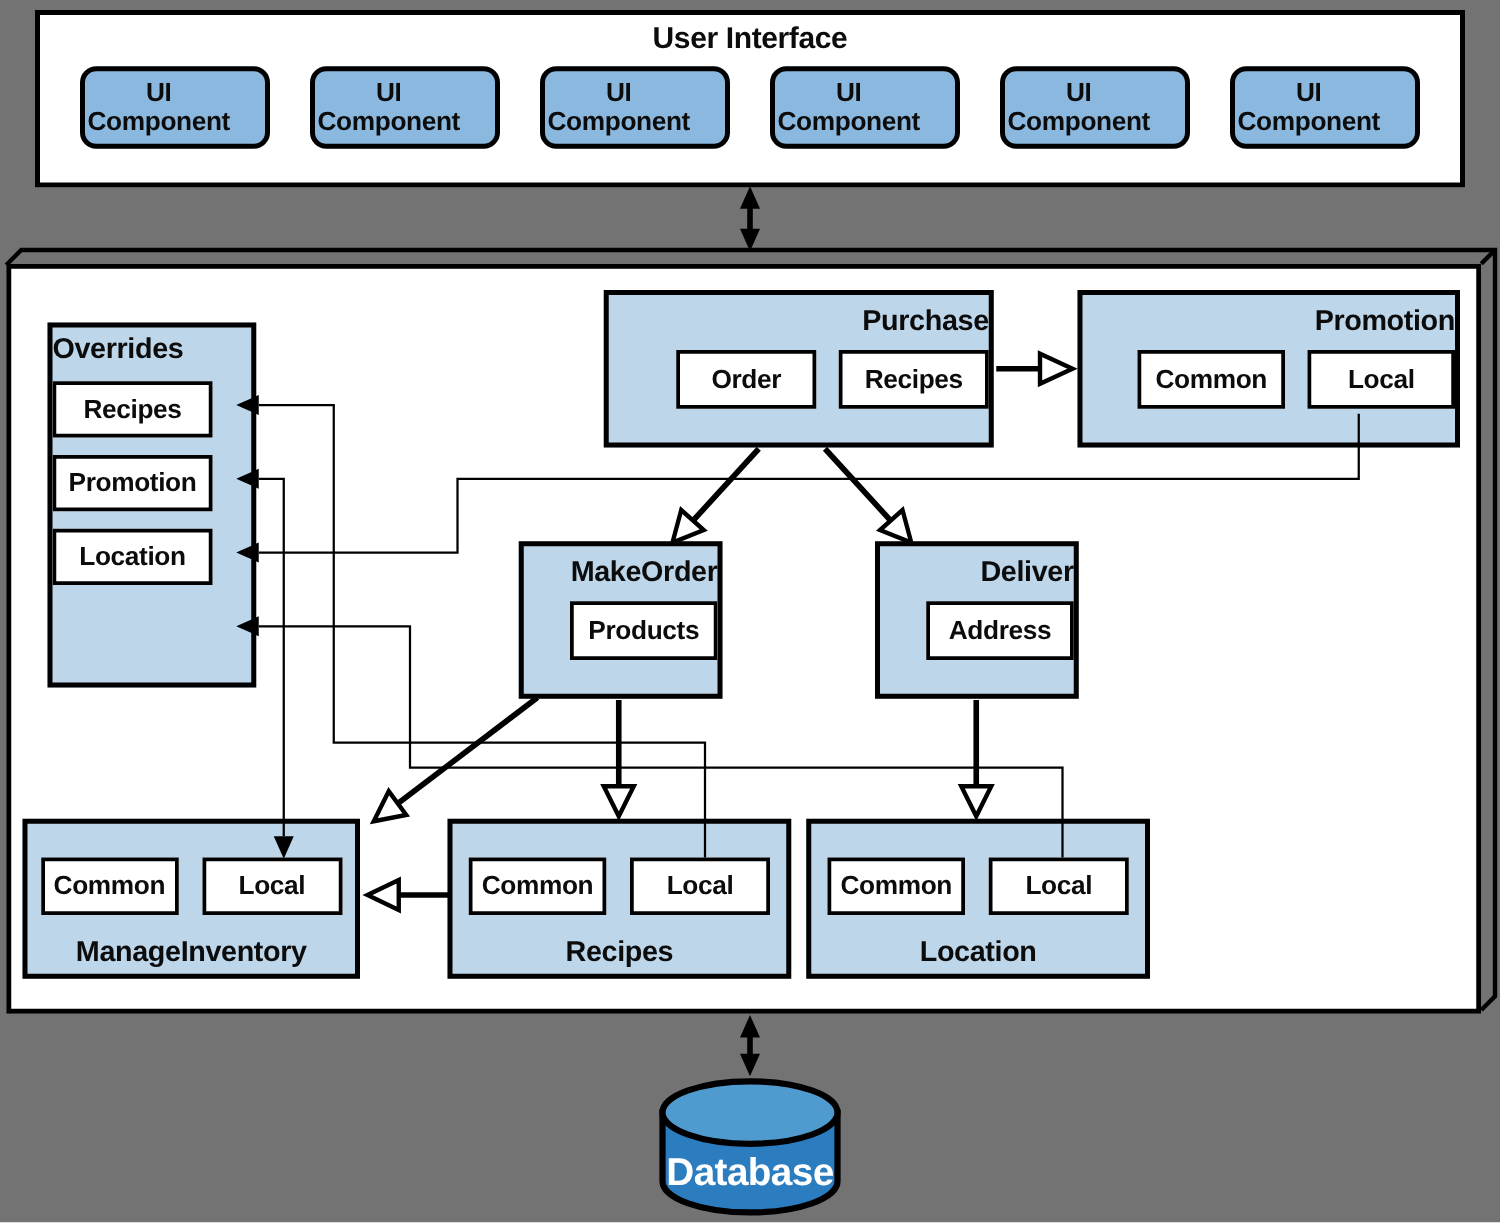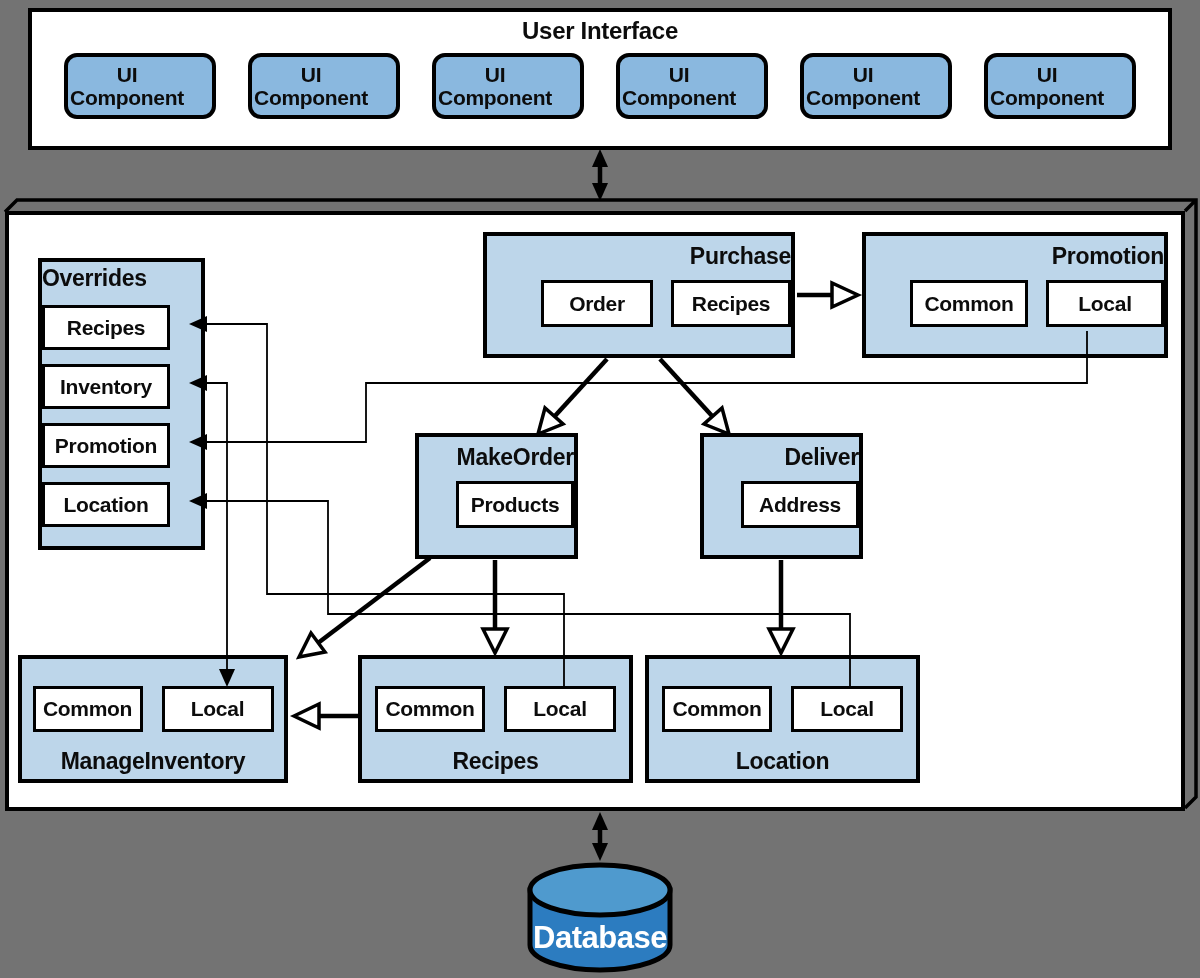--- a/index.html
+++ b/index.html
@@ -92,21 +92,20 @@
           <span>UI Component</span>
         </div>
     </div>
   </div>
 
   <div class="panel main-front"></div>
 
   <div class="bluepanel overrides">
     <div class="title">Overrides</div>
     <div class="whitebox ov-item">Recipes</div>
-    <div class="whitebox ov-item">Inventory</div>
     <div class="whitebox ov-item">Promotion</div>
     <div class="whitebox ov-item">Location</div>
   </div>
 
   <div class="bluepanel combox purchase">
     <div class="title">Purchase</div>
     <div class="row">
       <div class="whitebox w112">Order</div>
       <div class="whitebox w120">Recipes</div>
     </div>

